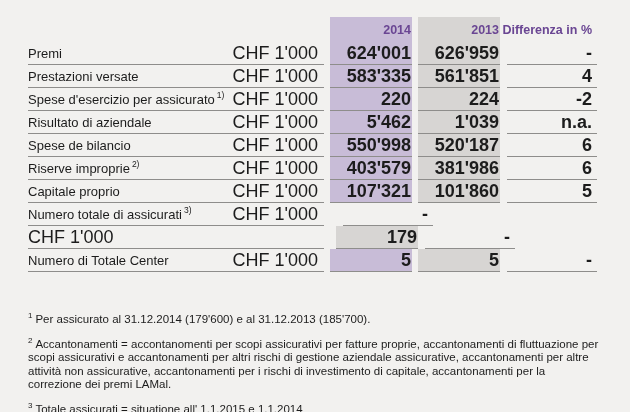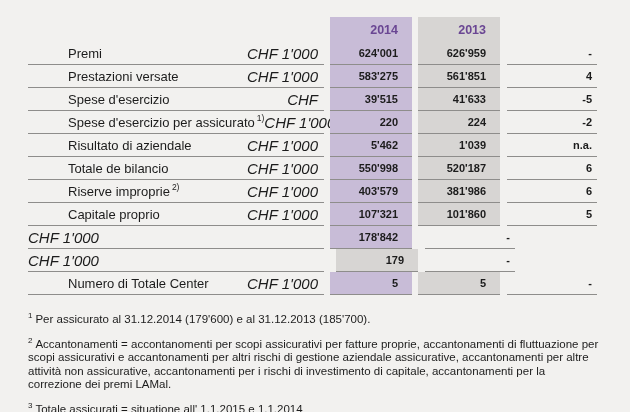--- a/index.html
+++ b/index.html
@@ -16,87 +16,76 @@
     background:var(--bg);color:var(--txt);
     font-family:"Liberation Sans", sans-serif;
   }
   .table{position:absolute;left:28px;top:17px;width:569px;}
   .row{display:flex;}
   .cell{box-sizing:border-box;display:flex;align-items:center;}
   .labelunit{width:296px;justify-content:space-between;padding-right:6px;}
   .sp1{width:6px;flex:0 0 6px;}
   .sp2{width:6px;flex:0 0 6px;}
   .sp3{width:7px;flex:0 0 7px;}
-  .band{width:82px;flex:0 0 82px;justify-content:flex-end;padding-right:14px;white-space:nowrap;}
+  .band{width:82px;flex:0 0 82px;justify-content:flex-end;padding-right:1px;white-space:nowrap;}
   .b2014{background:var(--band2014);}
   .b2013{background:var(--band2013);text-align:center;}
   .diffcol{width:90px;flex:0 0 90px;justify-content:flex-end;padding-right:5px;white-space:nowrap;}
   .header-row{height:25px;}
   .header-row .hdr{font-weight:bold;font-size:12.5px;color:var(--accent);}
   .header-row .labelunit{border-bottom:none;}
   .data-row{height:23px;}
   .data-row .labelunit,
   .data-row .band,
   .data-row .diffcol{border-bottom:1px solid var(--line);}
-  .lbl{font-size:13px;white-space:nowrap;margin-left:40px;}
+  .lbl{font-size:13px;white-space:nowrap;}
   .lbl sup{font-size:8.5px;margin-left:2px;line-height:0;}
-  .unit{font-size:15px;white-space:nowrap;font-style:italic;}
-  .val{font-weight:bold;font-size:11px;}
+  .unit{font-size:18px;white-space:nowrap;}
+  .val{font-weight:bold;font-size:18px;}
   .footnotes{position:absolute;left:28px;top:313px;width:576px;font-size:11.5px;line-height:13.5px;}
   .fn{margin:0 3px 11px 0;}
   .fn sup{font-size:8px;line-height:0;margin-right:3px;}
 </style>
 </head>
 <body>
 
 <div class="table">
   <div class="row header-row">
     <div class="cell labelunit"></div>
     <div class="sp1"></div>
     <div class="cell band b2014 hdr">2014</div>
     <div class="sp2"></div>
     <div class="cell band b2013 hdr">2013</div>
     <div class="sp3"></div>
+    <div class="cell diffcol hdr">Differenza in %</div>
   </div>
   <div id="rows">
       <div class="row data-row">
         <div class="cell labelunit">
           <span class="lbl">Premi</span>
           <span class="unit">CHF 1'000</span>
         </div>
         <div class="sp1"></div>
         <div class="cell band b2014 val">624'001</div>
         <div class="sp2"></div>
         <div class="cell band b2013 val">626'959</div>
         <div class="sp3"></div>
         <div class="cell diffcol val">-</div>
       </div>
       <div class="row data-row">
         <div class="cell labelunit">
           <span class="lbl">Prestazioni versate</span>
           <span class="unit">CHF 1'000</span>
         </div>
         <div class="sp1"></div>
-        <div class="cell band b2014 val">583'275</div>
+        <div class="cell band b2014 val">583'335</div>
         <div class="sp2"></div>
         <div class="cell band b2013 val">561'851</div>
         <div class="sp3"></div>
         <div class="cell diffcol val">4</div>
-      </div>
-      <div class="row data-row">
-        <div class="cell labelunit">
-          <span class="lbl">Spese d'esercizio</span>
-          <span class="unit">CHF</span>
-        </div>
-        <div class="sp1"></div>
-        <div class="cell band b2014 val">39'515</div>
-        <div class="sp2"></div>
-        <div class="cell band b2013 val">41'633</div>
-        <div class="sp3"></div>
-        <div class="cell diffcol val">-5</div>
       </div>
       <div class="row data-row">
         <div class="cell labelunit">
           <span class="lbl">Spese d'esercizio per assicurato<sup>1)</sup></span>
           <span class="unit">CHF 1'000</span>
         </div>
         <div class="sp1"></div>
         <div class="cell band b2014 val">220</div>
         <div class="sp2"></div>
         <div class="cell band b2013 val">224</div>
@@ -110,21 +99,21 @@
         </div>
         <div class="sp1"></div>
         <div class="cell band b2014 val">5'462</div>
         <div class="sp2"></div>
         <div class="cell band b2013 val">1'039</div>
         <div class="sp3"></div>
         <div class="cell diffcol val">n.a.</div>
       </div>
       <div class="row data-row">
         <div class="cell labelunit">
-          <span class="lbl">Totale de bilancio</span>
+          <span class="lbl">Spese de bilancio</span>
           <span class="unit">CHF 1'000</span>
         </div>
         <div class="sp1"></div>
         <div class="cell band b2014 val">550'998</div>
         <div class="sp2"></div>
         <div class="cell band b2013 val">520'187</div>
         <div class="sp3"></div>
         <div class="cell diffcol val">6</div>
       </div>
       <div class="row data-row">
@@ -146,24 +135,24 @@
         </div>
         <div class="sp1"></div>
         <div class="cell band b2014 val">107'321</div>
         <div class="sp2"></div>
         <div class="cell band b2013 val">101'860</div>
         <div class="sp3"></div>
         <div class="cell diffcol val">5</div>
       </div>
       <div class="row data-row">
         <div class="cell labelunit">
+          <span class="lbl">Numero totale di assicurati<sup>3)</sup></span>
           <span class="unit">CHF 1'000</span>
         </div>
         <div class="sp1"></div>
-        <div class="cell band b2014 val">178'842</div>
         <div class="sp2"></div>
         <div class="sp3"></div>
         <div class="cell diffcol val">-</div>
       </div>
       <div class="row data-row">
         <div class="cell labelunit">
           <span class="unit">CHF 1'000</span>
         </div>
         <div class="sp1"></div>
         <div class="sp2"></div>

